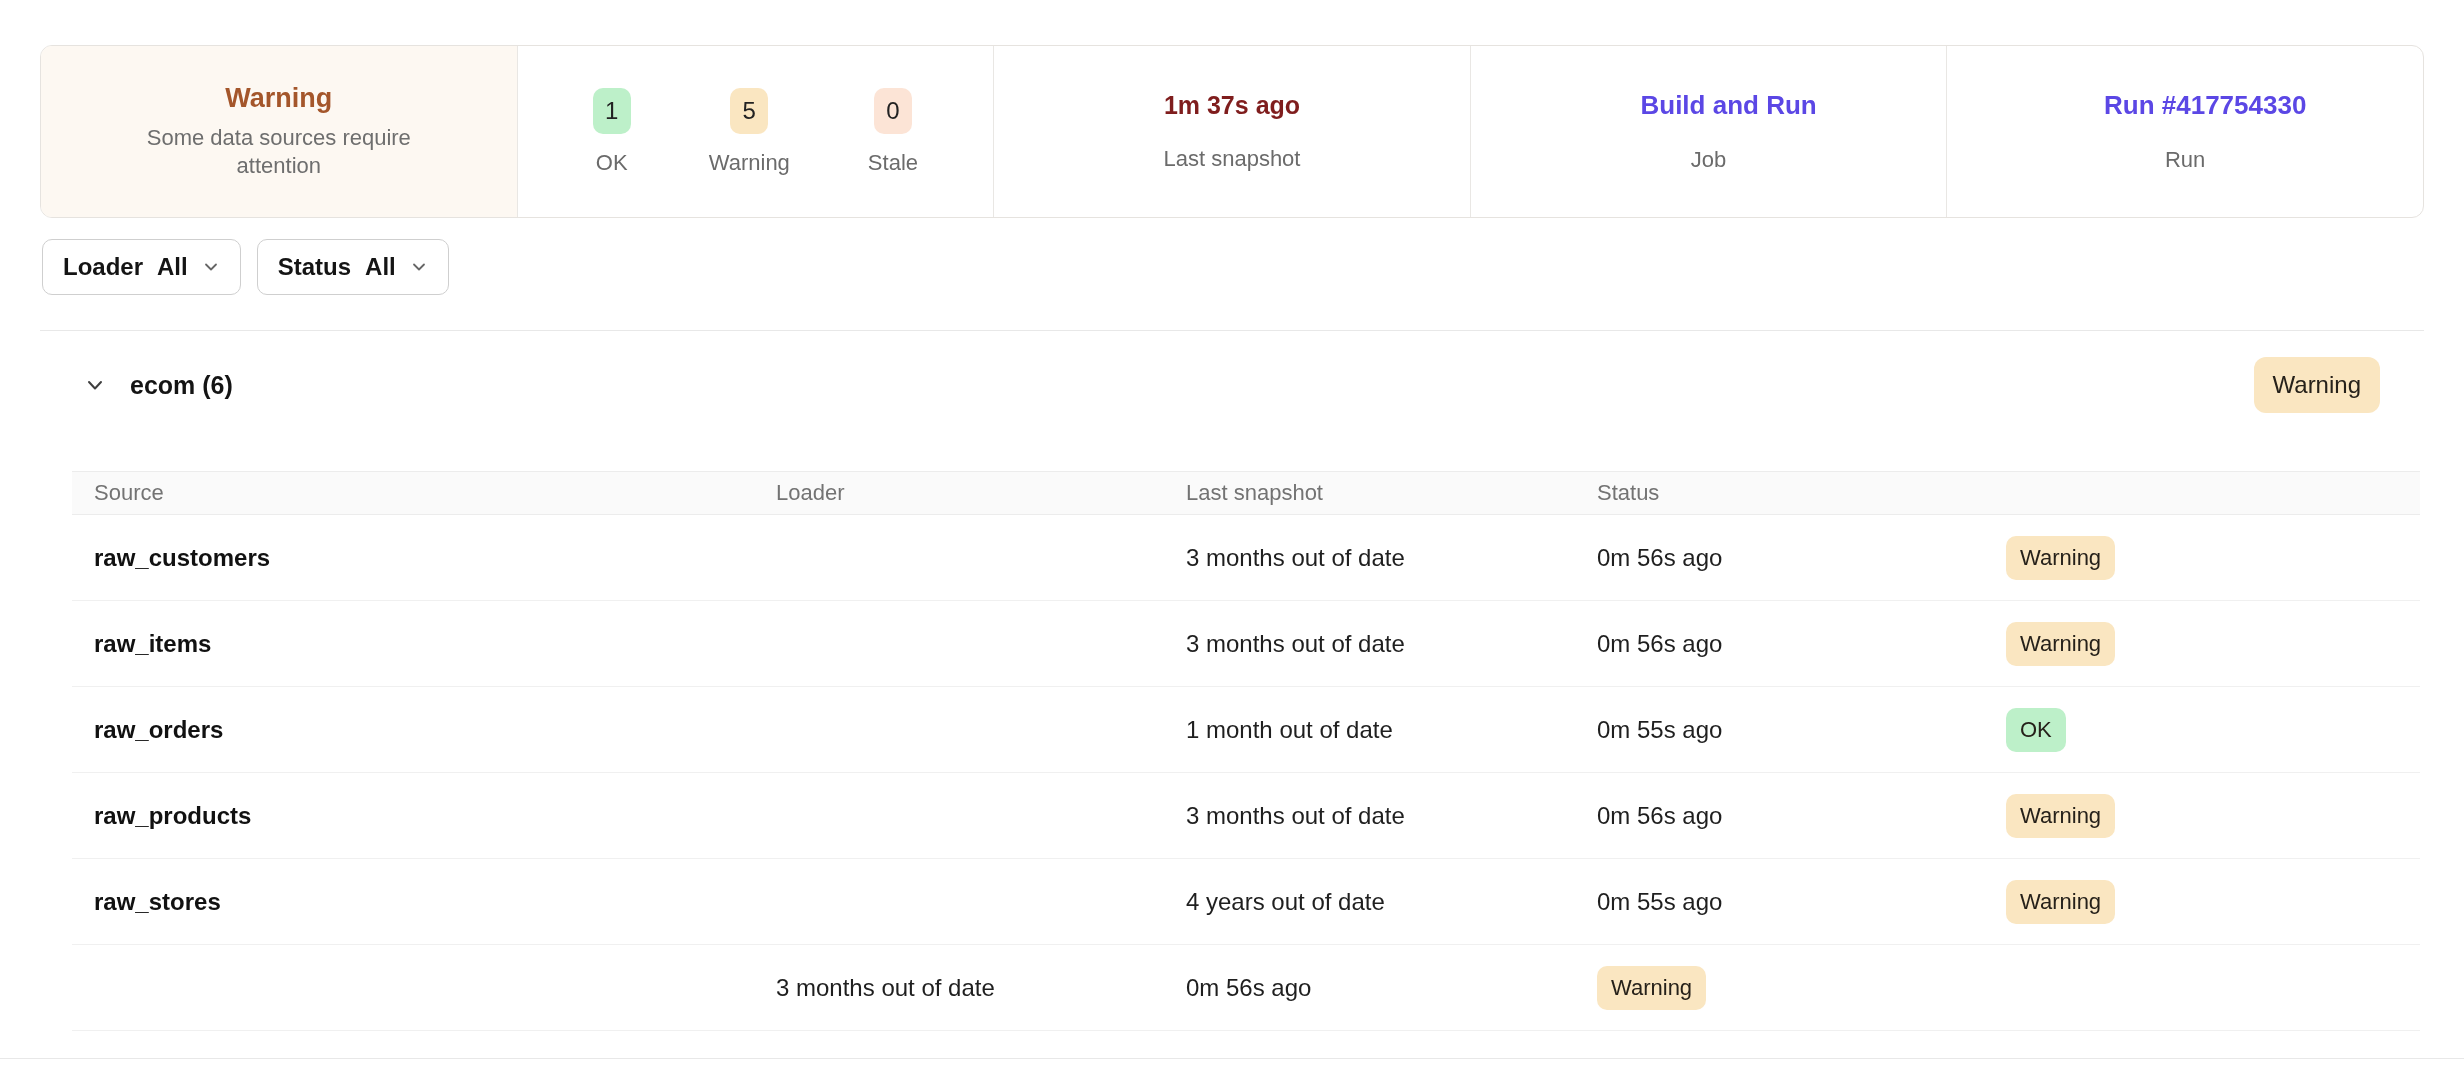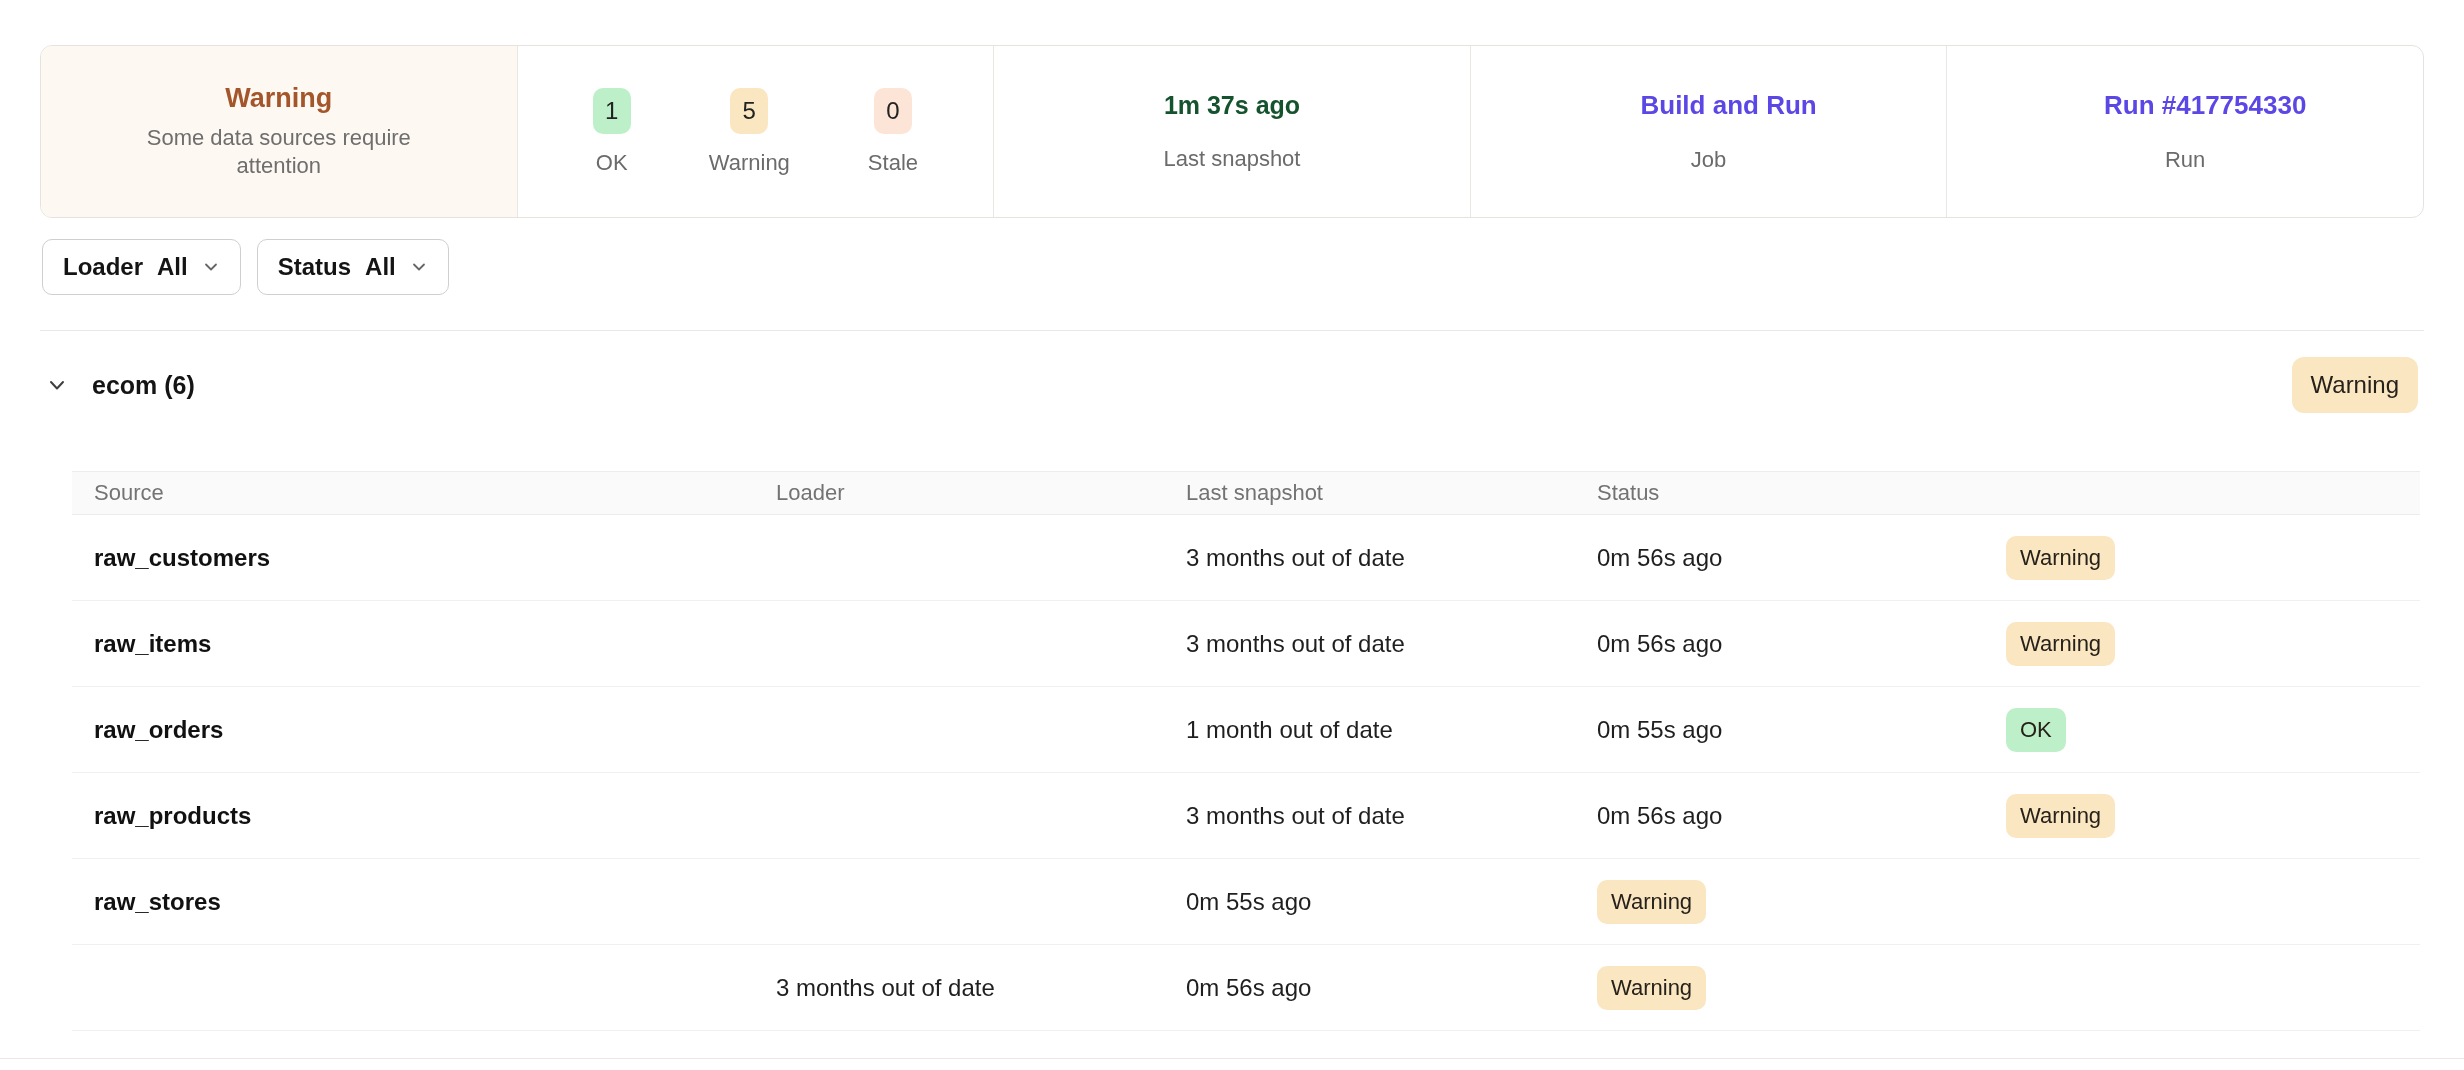--- a/index.html
+++ b/index.html
@@ -24,36 +24,36 @@
   .summary-cell:first-child{border-left:none;background:var(--card-cream-bg);
     border-radius:11px 0 0 11px;gap:10px;}
   .status-title{font-size:27px;font-weight:700;color:var(--warning-text);}
   .status-subtitle{font-size:22px;line-height:28px;color:#6e6e6e;text-align:center;max-width:300px;}
   .stats{display:flex;align-items:flex-start;gap:78px;}
   .stat{display:flex;flex-direction:column;align-items:center;gap:16px;}
   .stat-badge{min-width:38px;height:46px;padding:0 8px;border-radius:10px;
     display:flex;align-items:center;justify-content:center;
     font-size:24px;font-weight:500;color:#222;}
   .stat-label{font-size:22px;color:#6b6b6b;}
-  .cell-value{font-size:25px;font-weight:600;color:#14532d;}
+  .cell-value{font-size:25px;font-weight:600;color:#7f1d1d;}
   .cell-value.link{color:var(--accent-link);font-weight:700;font-size:26px;cursor:pointer;margin-left:40px;}
   .cell-label{font-size:22px;color:#6b6b6b;}
 
   
   .filters{margin:21px 0 0 42px;display:flex;gap:16px;}
   .filter-btn{height:56px;padding:0 20px;border:1px solid #cfcfcf;border-radius:10px;
     background:#fff;display:flex;align-items:center;gap:14px;font-size:24px;
     font-weight:600;color:#141414;cursor:pointer;}
   .chev{width:18px;height:18px;display:inline-block;}
   .chev svg{display:block;}
 
   .hr{border:none;border-top:1px solid #e8e8e8;margin:35px 40px 0;}
 
   
-  .group-header{height:108px;display:flex;align-items:center;padding:0 46px;}
+  .group-header{height:108px;display:flex;align-items:center;padding:0 84px;}
   .group-chevron{width:22px;height:22px;margin-right:24px;cursor:pointer;}
   .group-title{font-size:25px;font-weight:700;color:#141414;}
   .group-spacer{flex:1;}
 
   
   .badge{display:inline-flex;align-items:center;justify-content:center;
     border-radius:10px;color:#26211a;white-space:nowrap;}
   .badge-warning{background:var(--badge-warning-bg);}
   .badge-ok{background:var(--badge-ok-bg);}
   .badge-lg{height:56px;padding:0 19px;border-radius:12px;font-size:24px;font-weight:500;}
@@ -184,20 +184,21 @@
     <div class="t-cell src">raw_products</div>
     <div class="t-cell"></div>
     <div class="t-cell">3 months out of date</div>
     <div class="t-cell">0m 56s ago</div>
     <div class="t-cell"><span class="badge badge-sm badge-warning">Warning</span></div>
   </div>
 
   <div class="t-row">
     <div class="t-cell src">raw_stores</div>
     <div class="t-cell"></div>
+    <div class="t-cell">4 years out of date</div>
     <div class="t-cell">0m 55s ago</div>
     <div class="t-cell"><span class="badge badge-sm badge-warning">Warning</span></div>
   </div>
 
   <div class="t-row">
     <div class="t-cell"></div>
     <div class="t-cell">3 months out of date</div>
     <div class="t-cell">0m 56s ago</div>
     <div class="t-cell"><span class="badge badge-sm badge-warning">Warning</span></div>
   </div>

